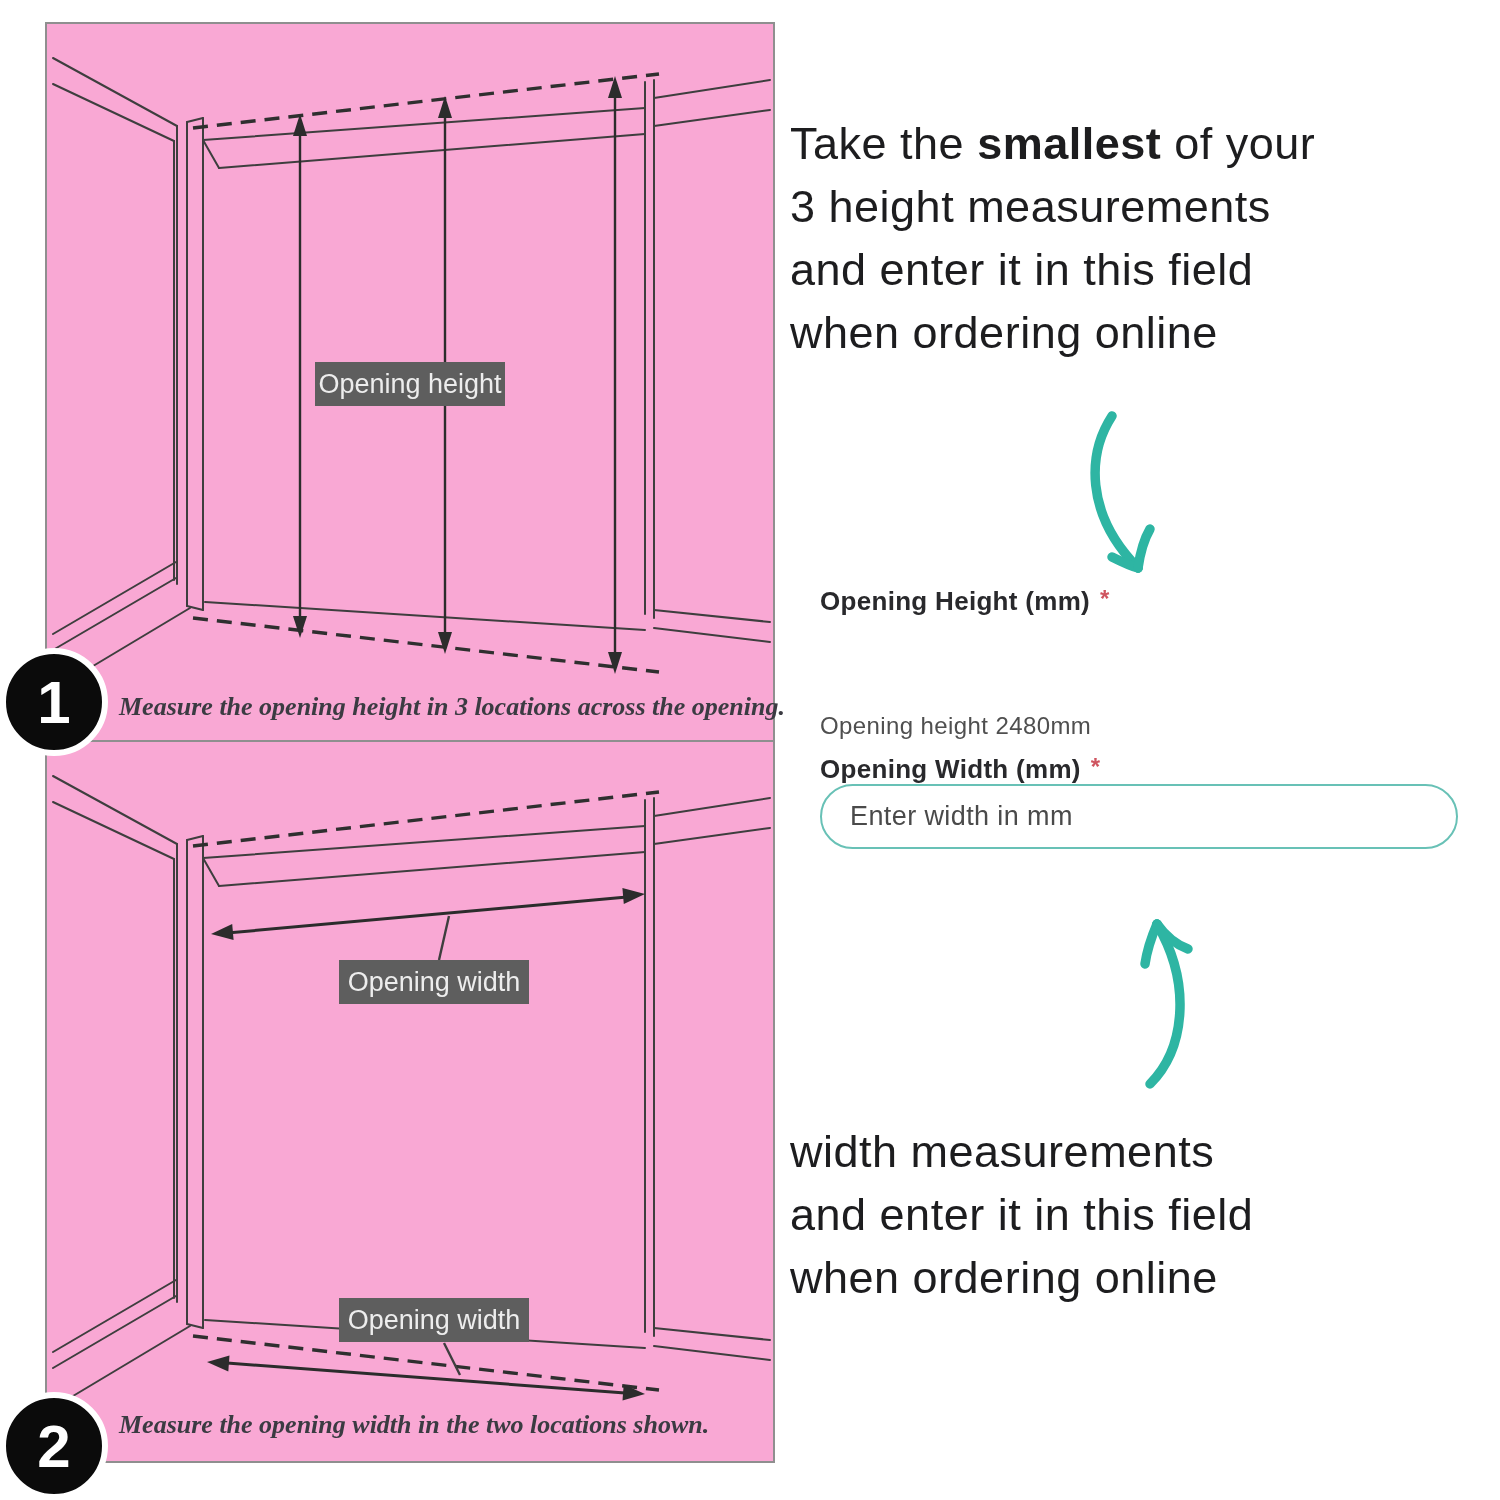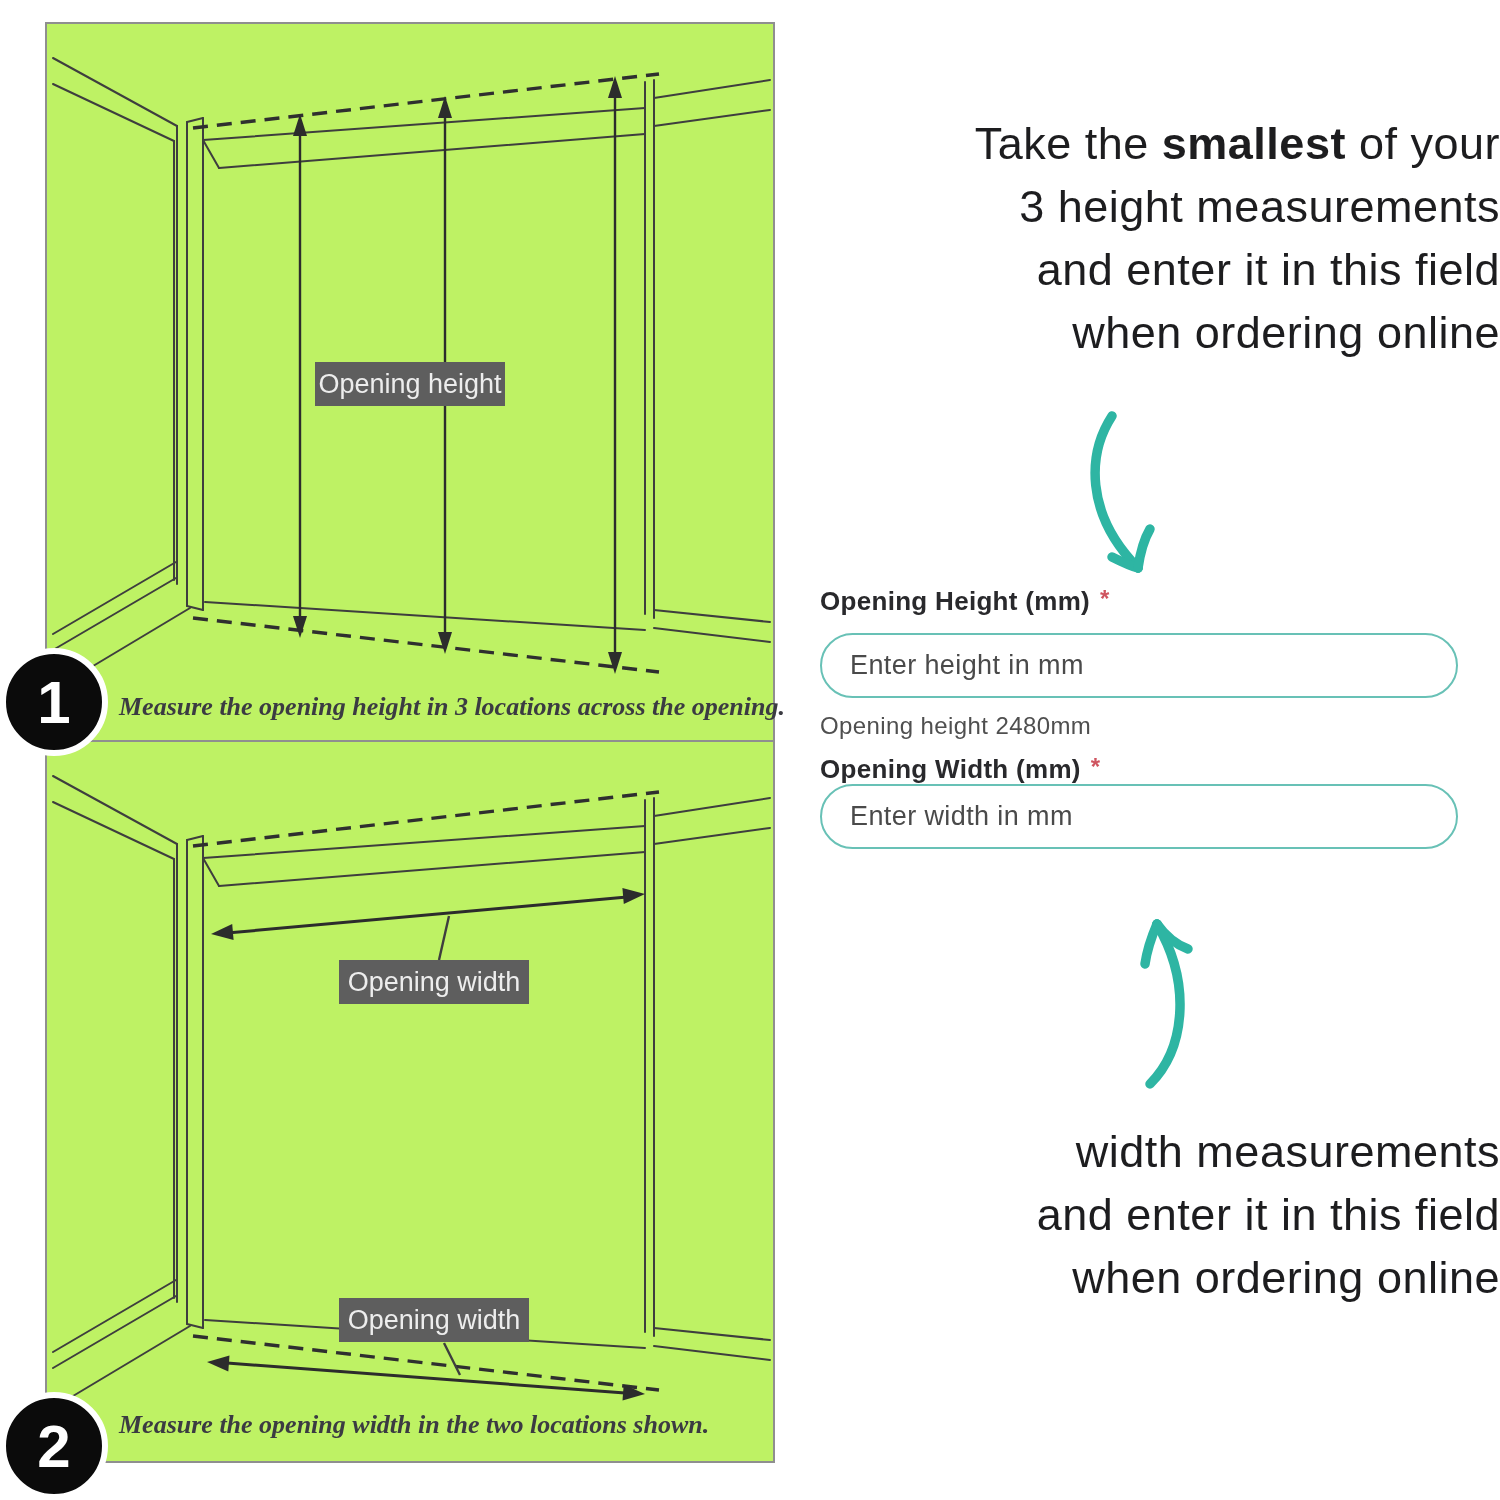--- a/index.html
+++ b/index.html
@@ -3,40 +3,40 @@
 <meta charset="utf-8">
 <style>
   html,body{margin:0;padding:0;background:#ffffff;}
   #canvas{
     position:relative;width:1500px;height:1500px;background:#ffffff;overflow:hidden;
     font-family:"Liberation Sans",sans-serif;color:#1d1d1f;
   }
   
   .diagram-panel{
     position:absolute;left:45px;width:730px;height:723px;
-    border:2px solid #8f8f8f;background:#bef264;box-sizing:border-box;padding-left:40px;
+    border:2px solid #8f8f8f;background:#f9a8d4;box-sizing:border-box;padding-left:40px;
   }
   .diagram-panel svg{position:absolute;left:0;top:0;}
   .diagram-caption{
     position:absolute;left:72px;right:12px;top:668px;height:48px;
     font-family:"Liberation Serif",serif;font-style:italic;font-weight:700;
     font-size:26px;color:#3b3b42;white-space:nowrap;
   }
   .step-badge{
     position:absolute;left:0;width:96px;height:96px;border-radius:50%;
     background:#0b0b0b;border:6px solid #ffffff;box-sizing:content-box;
     display:flex;align-items:center;justify-content:center;
     color:#ffffff;font-size:60px;font-weight:700;z-index:5;
   }
   svg text.diagram-label-text{
     font-family:"Liberation Sans",sans-serif;font-size:27px;fill:#ededed;
   }
   
   .instruction{
-    position:absolute;left:790px;width:710px;text-align:right;
+    position:absolute;left:790px;width:710px;text-align:left;
     font-size:45px;line-height:63px;letter-spacing:0.5px;color:#1d1d1f;
   }
   .instruction span.b{font-weight:700;}
   .field-label{
     position:absolute;left:820px;font-size:26px;font-weight:700;color:#29292c;
     letter-spacing:0.3px;white-space:nowrap;
   }
   .req{color:#cf5560;font-size:24px;margin-left:10px;position:relative;top:-3px;}
   .pill-input{
     position:absolute;left:820px;width:638px;height:65px;box-sizing:border-box;
@@ -190,21 +190,20 @@
     <g stroke="#2eb5a3" stroke-width="9.5" fill="none" stroke-linecap="round">
       <path d="M32,8 C8,45 4,105 58,160"></path>
       <path d="M58,160 C50,158 42,154 32,149"></path>
       <path d="M58,160 C60,146 63,133 70,121"></path>
     </g>
   </svg>
 
   <div class="field-label" style="top:586px;">
     <span>Opening Height (mm)</span><span class="req">*</span>
   </div>
-  <input class="pill-input" style="top: 633px;" type="text" placeholder="Enter height in mm">
   <div class="helper-text" style="top:712px;">Opening height 2480mm</div>
 
   <div class="field-label" style="top:754px;">
     <span>Opening Width (mm)</span><span class="req">*</span>
   </div>
   <div class="help-icon">?</div>
   <input class="pill-input" style="top: 784px;" type="text" placeholder="Enter width in mm">
 
   <svg class="curve-arrow" style="left:1130px;top:912px;" width="110" height="190" viewBox="0 0 110 190">
     <g stroke="#2eb5a3" stroke-width="9.5" fill="none" stroke-linecap="round">

